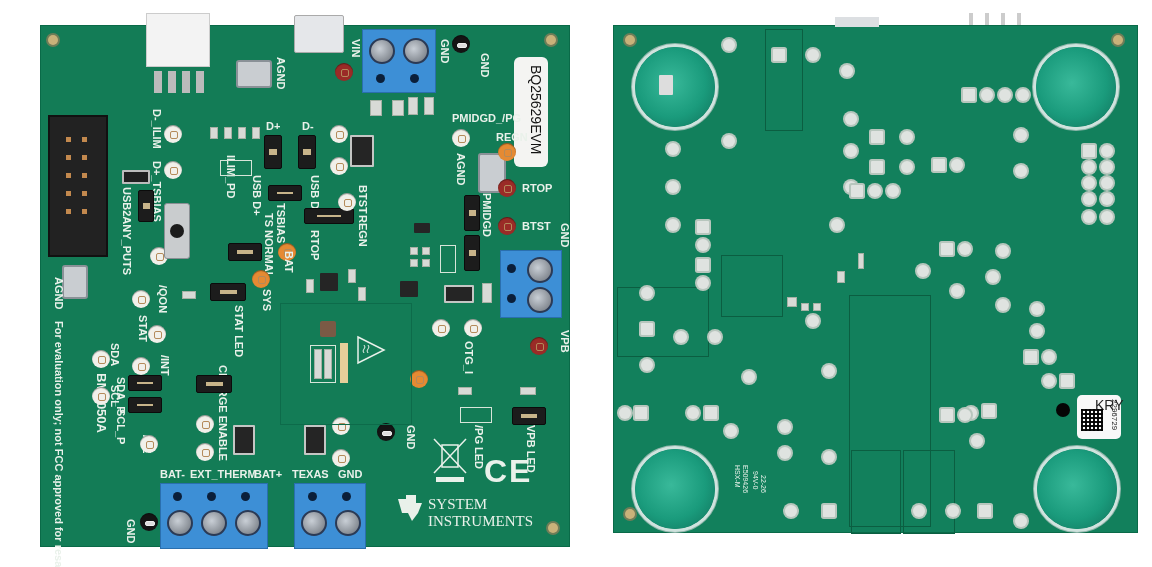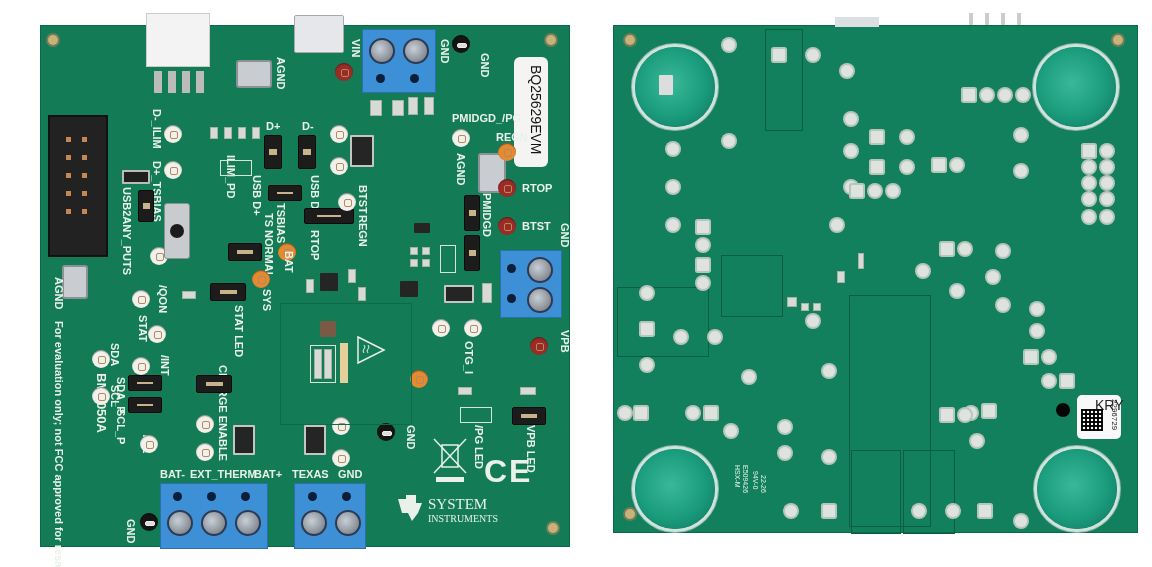--- a/index.html
+++ b/index.html
@@ -240,21 +240,21 @@
       </svg>
   </div>
   <span class="silk" style="left:444px;top:430px;font-size:32px;font-weight:bold;letter-spacing:2px">CE</span>
 
   <div class="abs" style="left:356px;top:468px;width:28px;height:30px">
     <svg width="28" height="30" viewBox="0 0 28 30">
         <path d="M2,6 h8 v-4 h10 v8 h6 l-4,10 l-6,8 l-4,-8 h-6 z" fill="#e9f1ea"></path>
       </svg>
   </div>
   <span class="silk" style="left:388px;top:472px;font-size:15px;font-weight:normal;font-family:'Liberation Serif',serif">SYSTEM</span>
-  <span class="silk" style="left:388px;top:489px;font-size:10px;font-weight:normal;font-family:'Liberation Serif',serif">INSTRUMENTS</span>
+  <span class="silk" style="left:388px;top:489px;font-size:15px;font-weight:normal;font-family:'Liberation Serif',serif">INSTRUMENTS</span>
 
   <span class="silk" style="left:120px;top:444px">BAT-</span>
   <span class="silk" style="left:150px;top:444px">EXT_THERM</span>
   <span class="silk" style="left:214px;top:444px">BAT+</span>
   <div class="term" style="left:120px;top:458px;width:106px;height:64px">
     <div class="sqhole" style="left:12px;top:8px"></div>
     <div class="sqhole" style="left:46px;top:8px"></div>
     <div class="sqhole" style="left:80px;top:8px"></div>
     <div class="screw" style="left:6px;top:26px"></div>
     <div class="screw" style="left:40px;top:26px"></div>

